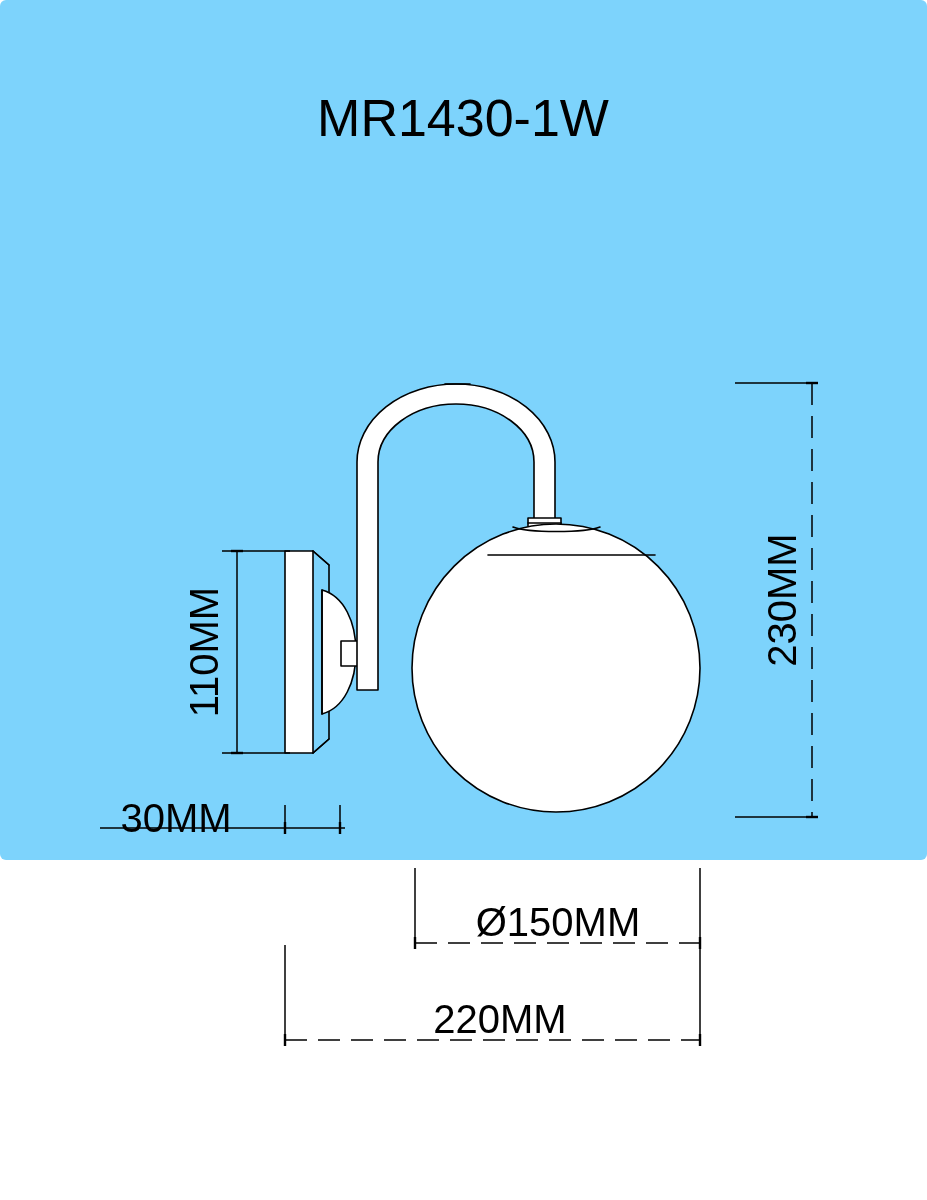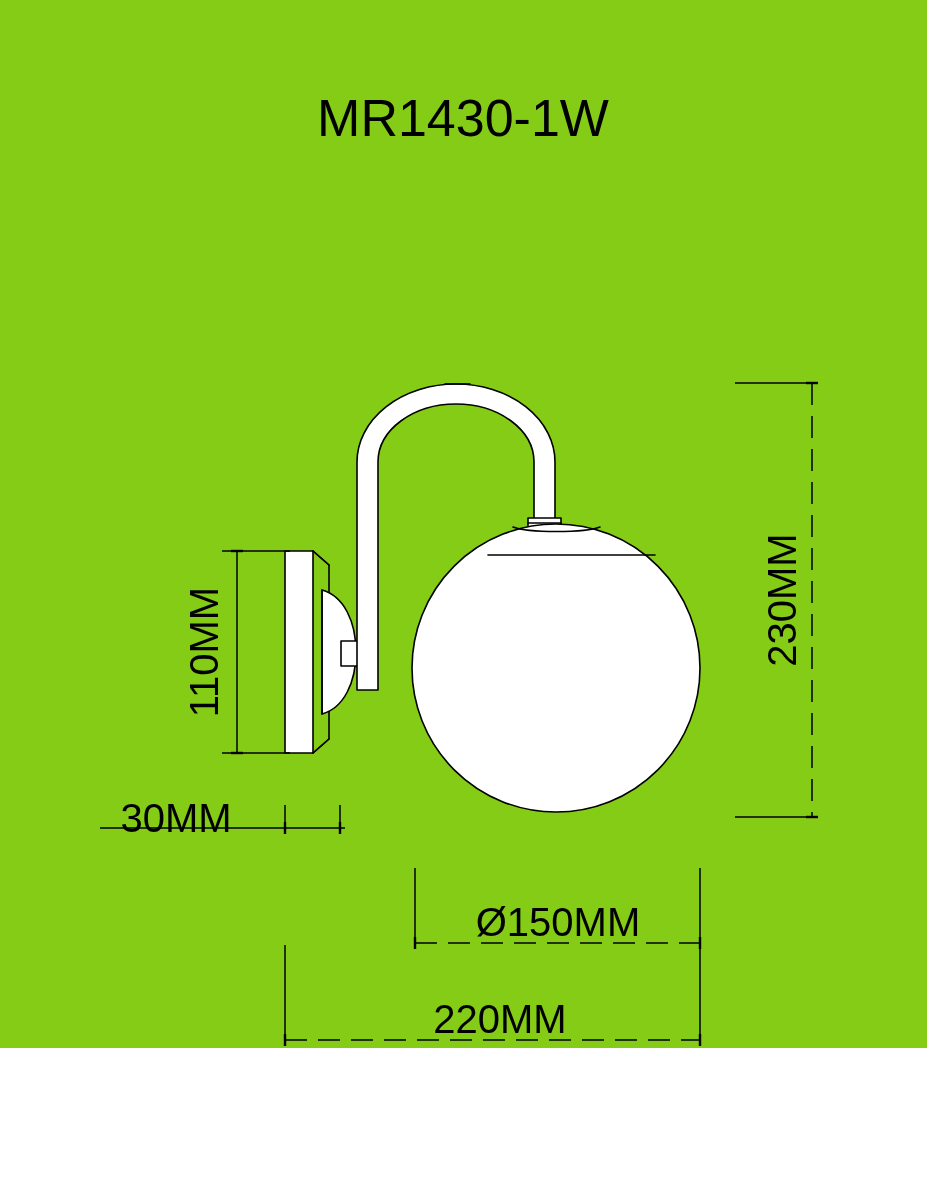--- a/index.html
+++ b/index.html
@@ -10,22 +10,23 @@
   body {
     width: 927px;
     height: 1200px;
     font-family: "Liberation Sans", sans-serif;
     overflow: hidden;
     position: relative;
   }
   #drawing-root {
     position: relative;
     width: 927px;
-    height: 1048px;
-    background: #84cc16;
+    height: 860px;
+    background: #7dd3fc;
+    border-radius: 6px;
   }
   #tech-svg {
     position: absolute;
     top: 0;
     left: 0;
     width: 927px;
     height: 1200px;
     display: block;
   }
   .part-line {

